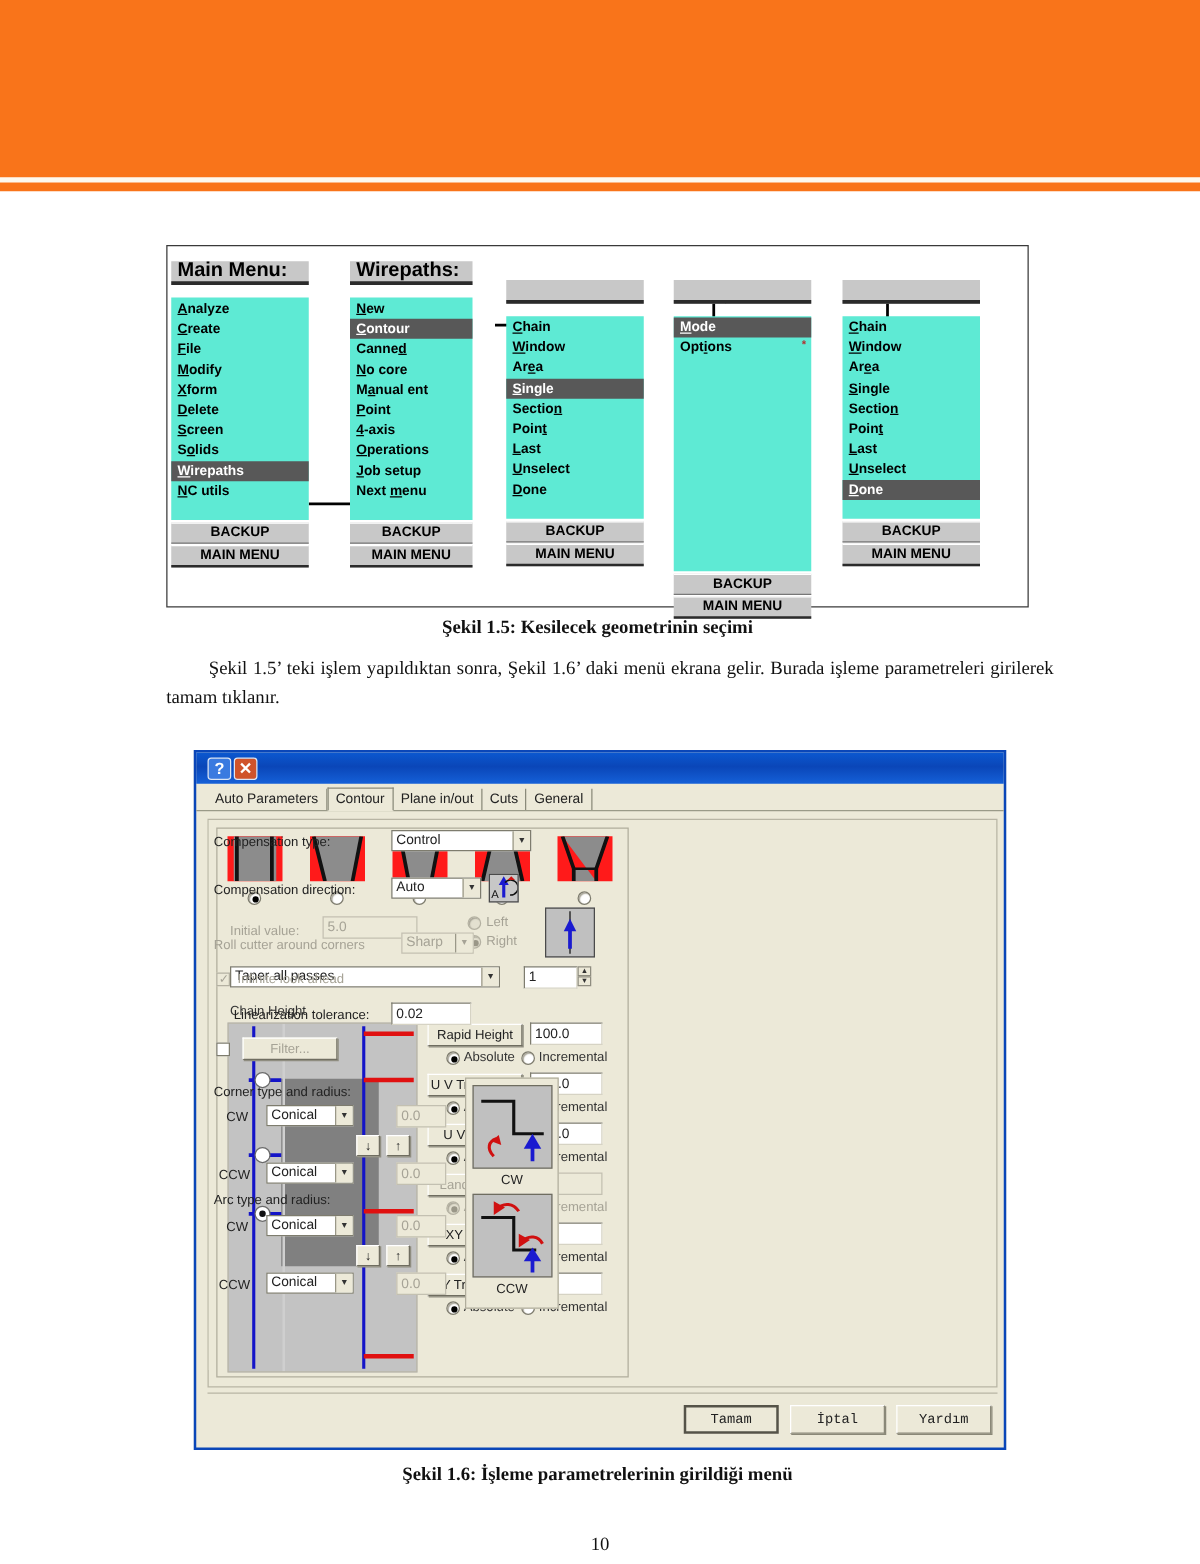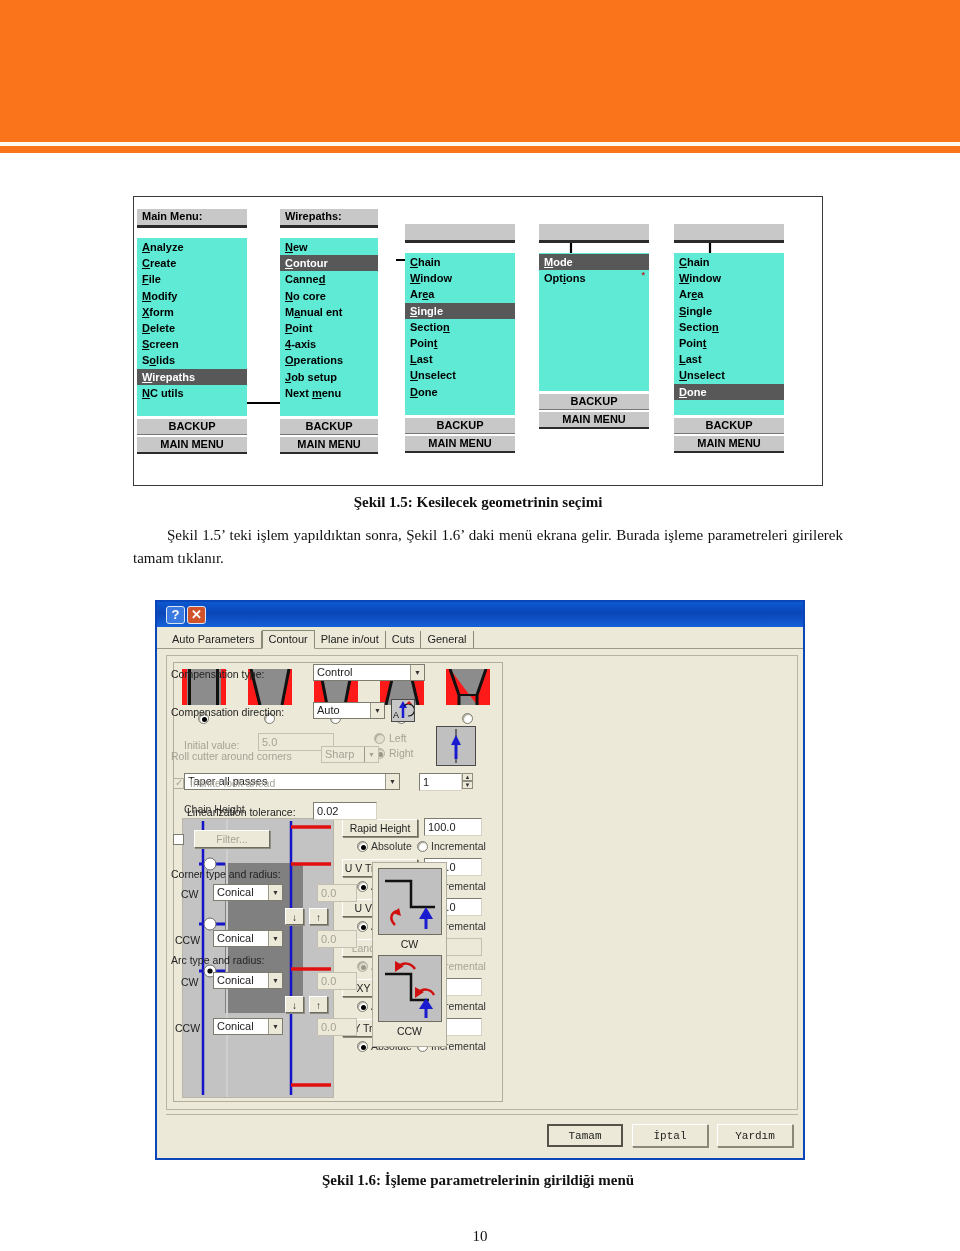--- a/index.html
+++ b/index.html
@@ -11,21 +11,21 @@
 
   
   #header-band { position:absolute; left:0; top:0; width:960px; height:142px; background:#f9741a; }
   #header-gap  { position:absolute; left:0; top:142px; width:960px; height:4px; background:#fdf9f0; }
   #header-rule { position:absolute; left:0; top:146px; width:960px; height:7px; background:#f9741a; }
 
   
   #figure15 { position:absolute; left:133px; top:196px; width:690px; height:290px;
               border:1px solid #3a3a3a; background:#ffffff; }
   .menu-col { position:absolute; width:110px; font-family:"Liberation Sans", sans-serif; }
-  .menu-title { background:#c8c8c8; border-bottom:3px solid #2b2b2b; font-size:11px;
+  .menu-title { background:#c8c8c8; border-bottom:3px solid #2b2b2b; font-size:16px;
                 font-weight:bold; color:#000; padding:1px 4px 2px 5px; line-height:13px; }
   .menu-title.blank { color:transparent; }
   .menu-body { background:#5eead4; padding:1px 0 2px 0;margin-top:10px; }
   .menu-item { font-size:11px; font-weight:bold; color:#000; padding:0 4px 0 5px;
                line-height:16.2px; white-space:nowrap; }
   .menu-item.sel { background:#585858; color:#fff; }
   .menu-item u { text-decoration:underline; }
   .menu-item .star { color:#b03030; float:right; font-size:9px; line-height:10px; }
   .menu-foot { margin-top:2px; }
   .menu-btn { background:#c8c8c8; border-top:1px solid #fff; border-bottom:1px solid #777;
@@ -206,21 +206,21 @@
         <div class="menu-item"><u>U</u>nselect</div>
         <div class="menu-item"><u>D</u>one</div>
       </div>
       <div class="menu-foot">
         <div class="menu-btn">BACKUP</div>
         <div class="menu-btn second">MAIN MENU</div>
       </div>
     </div>
     <div class="menu-col" style="left: 405px; top: 27px;">
       <div class="menu-title blank">&nbsp;</div>
-      <div class="menu-body" style="height: 138px;">
+      <div class="menu-body" style="height: 204px;">
         <div class="menu-item sel"><u>M</u>ode</div>
         <div class="menu-item"><span class="star">*</span>Opt<u>i</u>ons</div>
       </div>
       <div class="menu-foot">
         <div class="menu-btn">BACKUP</div>
         <div class="menu-btn second">MAIN MENU</div>
       </div>
     </div>
     <div class="menu-col" style="left: 540px; top: 27px;">
       <div class="menu-title blank">&nbsp;</div>

